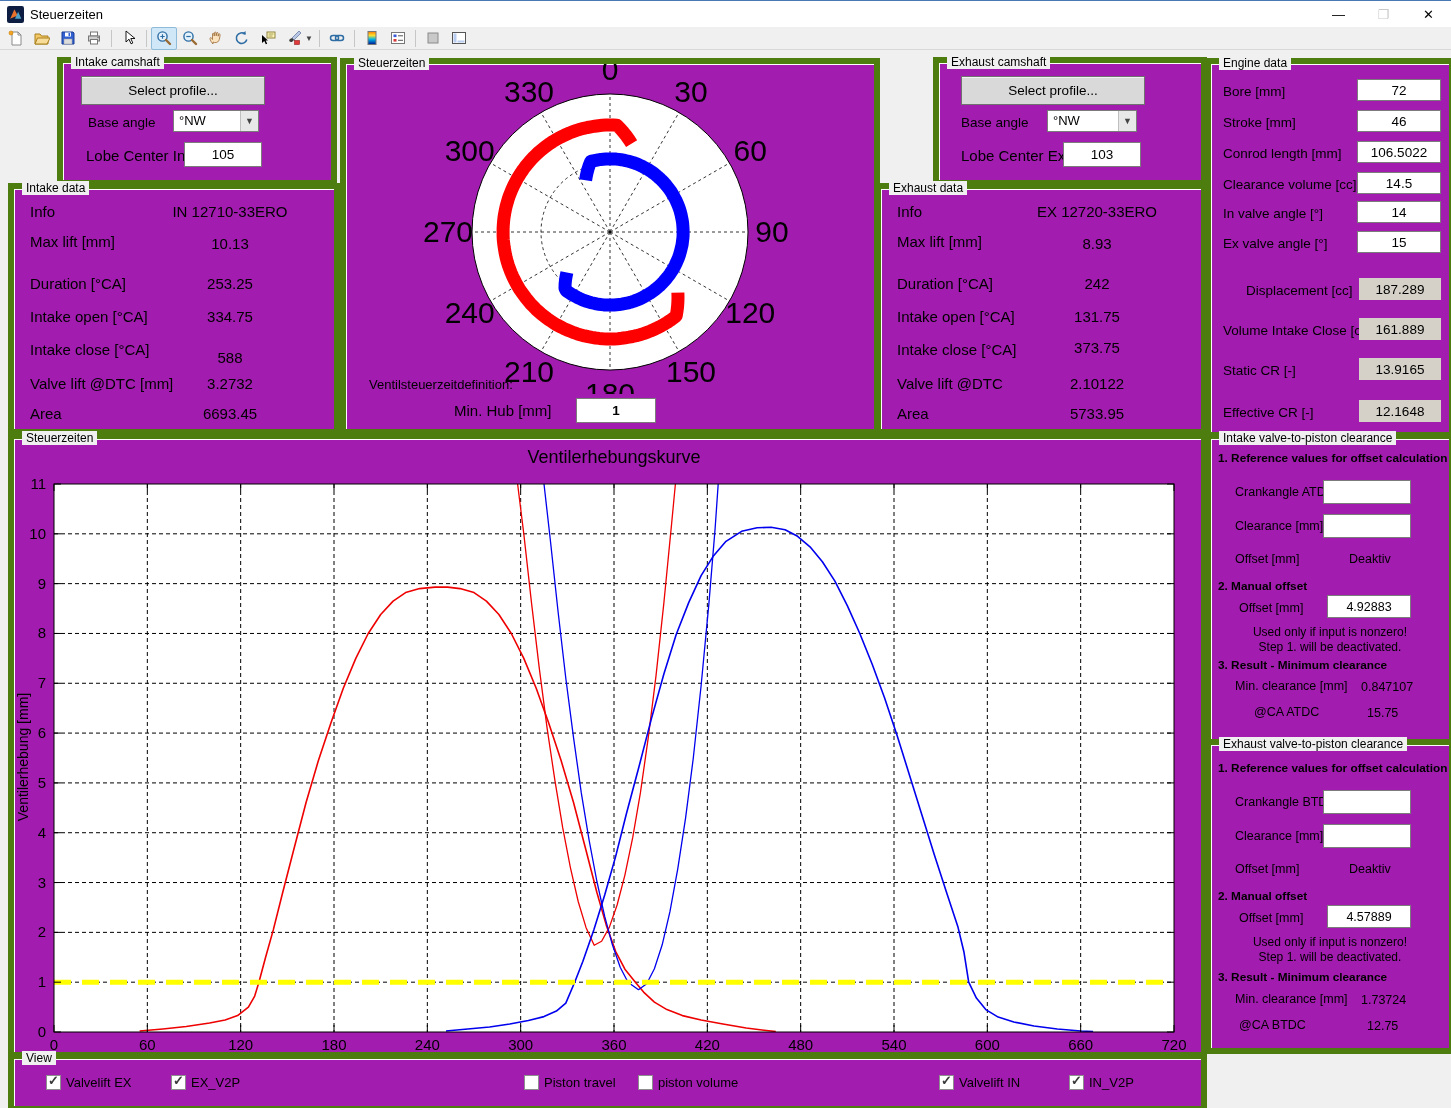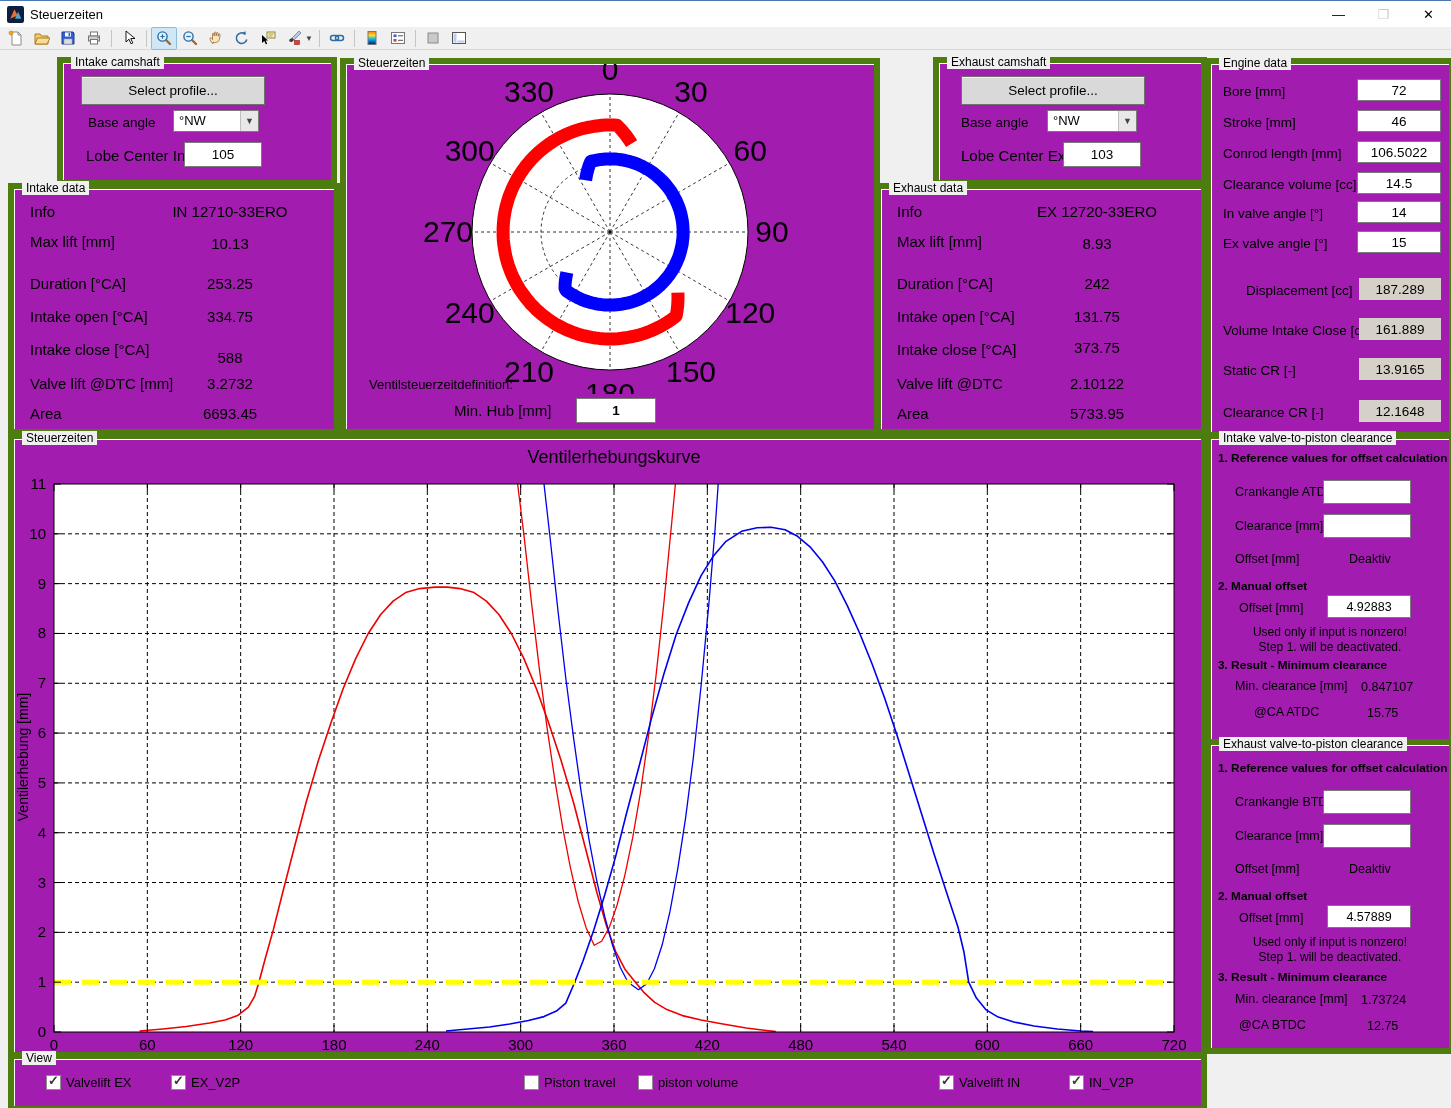--- a/index.html
+++ b/index.html
@@ -266,21 +266,21 @@
     <div class="lbl" style="left:12px;top:142px;">In valve angle [°]</div>
     <input class="edit" style="left: 146px; top: 137px; width: 84px; height: 22px;" value="14">
     <div class="lbl" style="left:12px;top:172px;">Ex valve angle [°]</div>
     <input class="edit" style="left: 146px; top: 167px; width: 84px; height: 22px;" value="15">
     <div class="lbl" style="left:12px;top:219px;margin-left:23px;">Displacement [cc]</div>
     <div class="ro" style="left:148px;top:214px;width:82px;height:22px;">187.289</div>
     <div class="lbl" style="left:12px;top:259px;">Volume Intake Close [cc]</div>
     <div class="ro" style="left:148px;top:254px;width:82px;height:22px;">161.889</div>
     <div class="lbl" style="left:12px;top:299px;">Static CR [-]</div>
     <div class="ro" style="left:148px;top:294px;width:82px;height:22px;">13.9165</div>
-    <div class="lbl" style="left:12px;top:341px;">Clearance CR [-]</div>
+    <div class="lbl" style="left:12px;top:341px;">Effective CR [-]</div>
     <div class="ro" style="left:148px;top:336px;width:82px;height:22px;">12.1648</div>
   </div>
 
   <div class="panel" style="left:8px;top:182px;width:320px;height:240px;">
     <div class="plabel">Intake data</div>
     <div class="drow-l" style="top:14px;">Info</div>
     <div class="drow-v" style="top:14px;">IN 12710-33ERO</div>
     <div class="drow-l" style="top:44px;">Max lift [mm]</div>
     <div class="drow-v" style="top:46px;">10.13</div>
     <div class="drow-l" style="top:86px;">Duration [°CA]</div>

